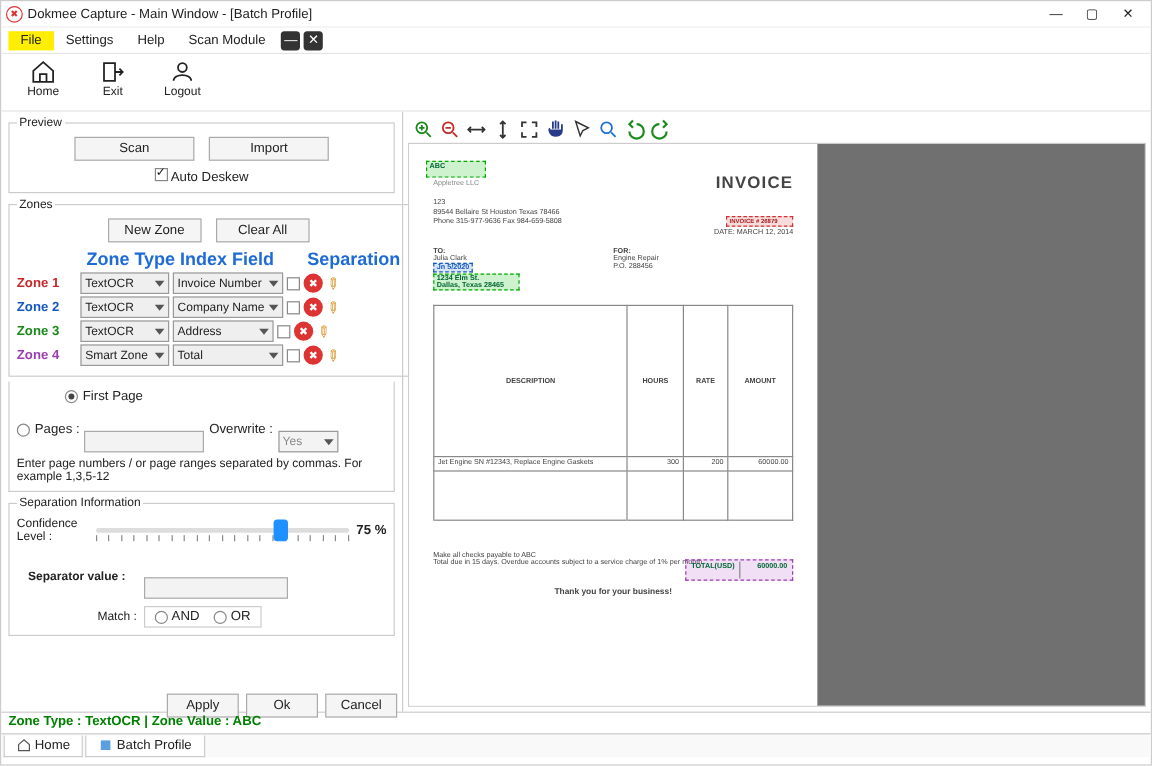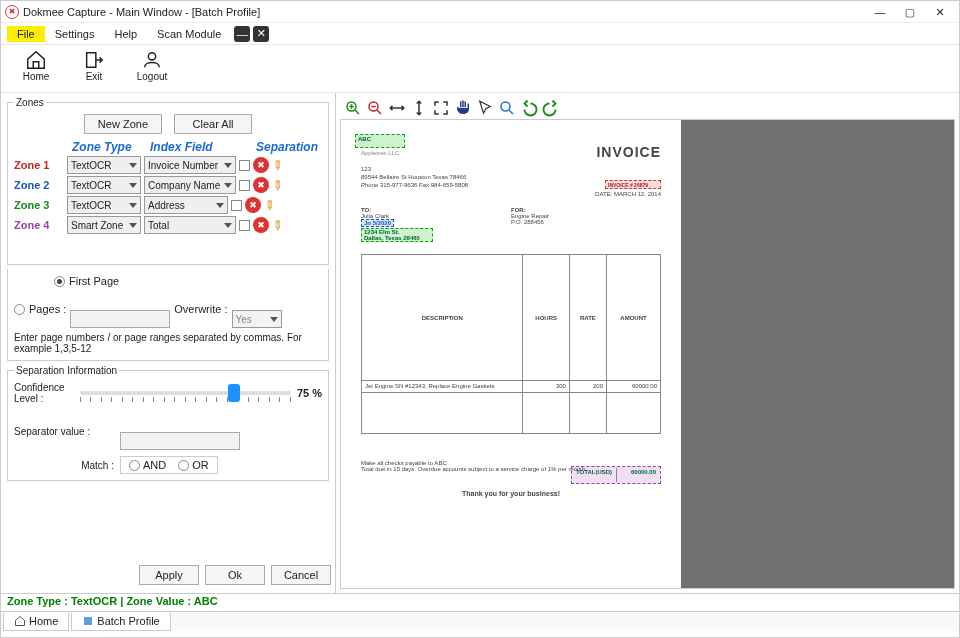--- a/index.html
+++ b/index.html
@@ -21,21 +21,21 @@
   .left{width:335px;border-right:1px solid #ccc;padding:4px;display:flex;flex-direction:column;}
   .group{border:1px solid #ccc;padding:6px;margin-bottom:4px;font-size:11px;}
   .group>legend{font-size:10px;padding:0 2px;}
   .btn{border:1px solid #aaa;background:#f5f5f5;font-size:11px;height:20px;min-width:100px;text-align:center;line-height:18px;display:inline-block;}
   .sel{border:1px solid #999;background:#efefef;font-size:10px;height:18px;display:inline-flex;align-items:center;justify-content:space-between;padding:0 3px;}
   .zone-row{display:flex;align-items:center;gap:3px;margin:2px 0;}
   .zone-label{width:50px;font-weight:bold;}
   .chk{width:11px;height:11px;border:1px solid #888;display:inline-block;}
   .round{width:16px;height:16px;border-radius:50%;background:#d33;color:#fff;display:inline-flex;align-items:center;justify-content:center;font-size:9px;}
   .pencil{color:#d89020;font-size:13px;transform:rotate(45deg);display:inline-block;}
-  .hdr{color:#1e6bd6;font-size:12px;font-weight:bold;font-style:italic;}
+  .hdr{color:#1e6bd6;font-size:15px;font-weight:bold;}
   .radio{width:11px;height:11px;border:1px solid #888;border-radius:50%;display:inline-block;position:relative;}
   .radio.on::after{content:'';position:absolute;inset:2px;border-radius:50%;background:#444;}
   .slider{height:4px;background:#ddd;border-radius:2px;position:relative;margin:8px 0 2px;}
   .slider .thumb{position:absolute;top:-7px;width:12px;height:18px;background:#1e90ff;border-radius:3px;}
   .ticks{display:flex;justify-content:space-between;height:6px;}
   .ticks span{width:1px;height:5px;background:#888;}
   .right{flex:1;padding:4px;position:relative;}
   .viewer-tb{height:22px;display:flex;align-items:center;gap:4px;padding-left:4px;}
   .viewer-tb .ic{width:18px;height:18px;display:inline-flex;align-items:center;justify-content:center;}
   .vbox{border:1px solid #ccc;height:470px;display:flex;}
@@ -96,20 +96,34 @@
         <path fill="none" stroke="#222" stroke-width="1.6" d="M4 20c0-7 16-7 16 0"></path>
       </svg>
     <span>Logout</span>
   </div>
 </div>
 
 <div class="main">
 
   <div class="left">
 
+    <fieldset class="group">
+      <legend>Preview</legend>
+      <div style="text-align:center;">
+        <span class="btn">Scan</span>
+        <span style="display:inline-block;width:6px;"></span>
+        <span class="btn">Import</span>
+      </div>
+      <div style="text-align:center;margin-top:6px;">
+        <span class="chk" style="position:relative;">
+          <span style="position:absolute;left:0;top:-3px;font-size:10px;">✓</span>
+        </span>
+        <span>Auto Deskew</span>
+      </div>
+    </fieldset>
 
     <fieldset class="group" style="height:168px;">
       <legend>Zones</legend>
       <div style="text-align:center;">
         <span class="btn" style="min-width:78px">New Zone</span>
         <span style="display:inline-block;width:6px;"></span>
         <span class="btn" style="min-width:78px">Clear All</span>
       </div>
       <div style="display:flex;margin-top:6px;">
         <span style="width:58px"></span>
@@ -222,21 +236,21 @@
               <span></span>
               <span></span>
               <span></span>
               <span></span>
               <span></span>
           </div>
         </div>
         <span style="font-weight:bold;">75 %</span>
       </div>
       <div style="display:flex;align-items:center;gap:6px;margin-top:8px;">
-        <span style="width:100px;text-align:left;font-size:10px;">Separator value :</span>
+        <span style="width:100px;text-align:center;font-size:10px;font-weight:bold;">Separator value :</span>
         <span class="input disabled" style="width:120px"></span>
       </div>
       <div style="display:flex;align-items:center;gap:6px;margin-top:6px;">
         <span style="width:100px;text-align:right;font-size:10px;">Match :</span>
         <span style="border:1px solid #ccc;padding:2px 8px;display:flex;gap:12px;align-items:center;">
           <span style="display:flex;align-items:center;gap:3px;">
               <span class="radio"></span>
               <span>AND</span>
             </span>
           <span style="display:flex;align-items:center;gap:3px;">

